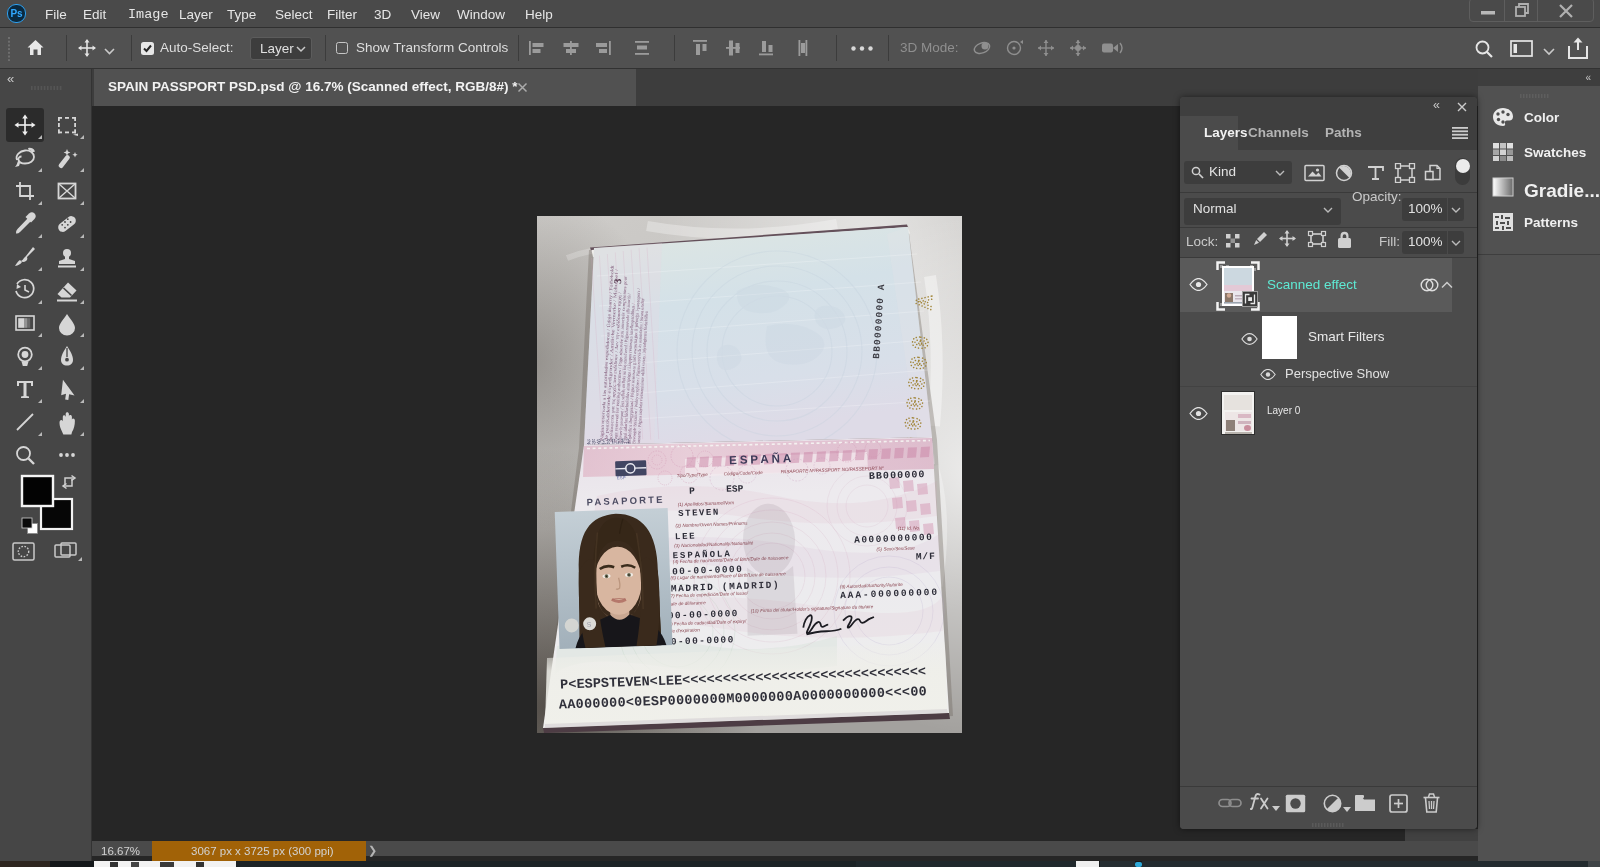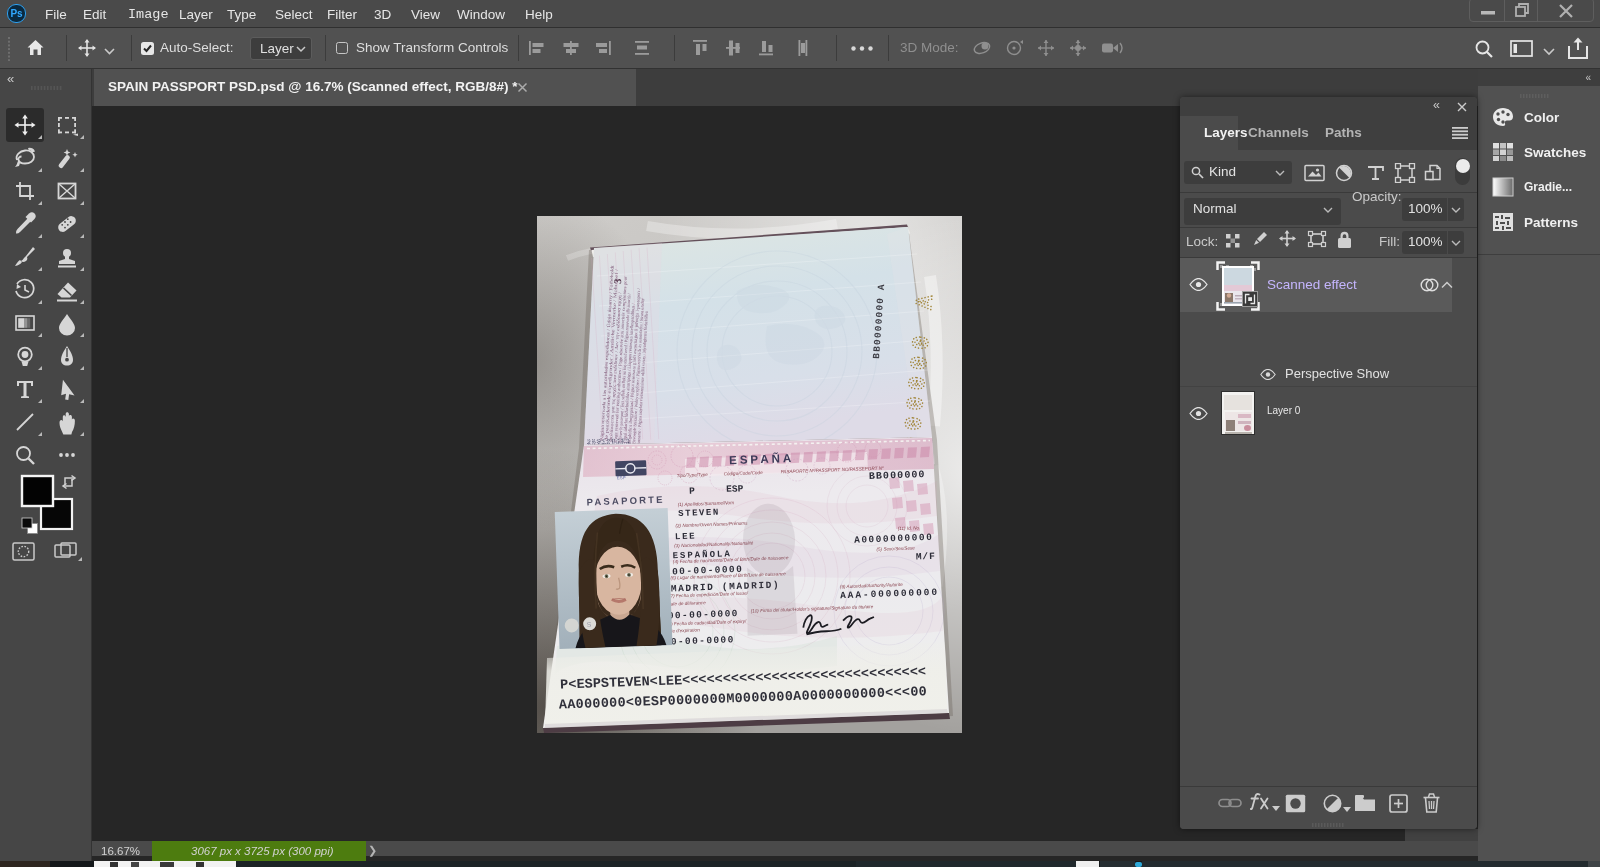--- a/index.html
+++ b/index.html
@@ -743,21 +743,21 @@
     </g>
   </g>
 
   <polygon points="6,512 412,497 413,503 7,517" fill="#4d3c44"></polygon>
   <polygon points="8,508 410,493 411,497 8,512" fill="#d8d4d6" opacity="0.7"></polygon>
 </svg>
 </div>
 
 <div id="statusbar">
   <div style="position:absolute;left:9px;top:4px;font-size:11.5px;color:#d2d2d2;">16.67%</div>
-  <div style="position:absolute;left:60px;top:0px;width:214px;height:20px;background:#4d7c0f;font-style:italic;">
+  <div style="position:absolute;left:60px;top:0px;width:214px;height:20px;background:#a16207;">
     <div style="position:absolute;left:39px;top:4px;font-size:11.5px;color:#d2d2d2;">3067 px x 3725 px (300 ppi)</div>
   </div>
   <div style="position:absolute;left:276px;top:3px;font-size:11px;color:#b5b5b5;">❯</div>
 </div>
 
 <div id="rightdock">
   <div style="position:absolute;left:0;top:0;width:122px;height:17px;background:#3e3e3e;">
     <div style="position:absolute;right:8px;top:3px;color:#c5c5c5;font-size:10px;letter-spacing:1px;">«</div>
   </div>
   <svg style="position:absolute;left:42px;top:25px;" width="38" height="4" viewBox="0 0 38 4">
@@ -804,21 +804,21 @@
 
   <svg style="position:absolute;left:14px;top:108px;" width="22" height="20" viewBox="0 0 22 20">
     <defs>
         <linearGradient id="gradicon" x1="0" y1="0" x2="1" y2="0">
       <stop offset="0" stop-color="#ffffff"></stop>
           <stop offset="1" stop-color="#6a6a6a"></stop>
         </linearGradient>
       </defs>
     <rect x="1" y="1" width="20" height="18" fill="url(#gradicon)" stroke="#cfcfcf" stroke-width="1"></rect>
   </svg>
-  <div class="ttl" style="left:46px;top:111px;font-size:12px;font-weight:bold;color:#f0f0f0;">Gradie...</div>
+  <div class="ttl" style="left:46px;top:111px;font-size:19px;font-weight:bold;color:#f0f0f0;">Gradie...</div>
 
   <svg style="position:absolute;left:14px;top:143px;" width="22" height="20" viewBox="0 0 22 20">
     <rect x="1" y="1" width="20" height="18" fill="#e0e0e0"></rect>
     <g fill="#4d4d4d">
         <rect x="3" y="4" width="4" height="2"></rect>
         <rect x="9" y="3" width="2" height="4"></rect>
         <rect x="13" y="5" width="5" height="2"></rect>
         <rect x="4" y="9" width="2" height="4"></rect>
         <rect x="8" y="10" width="5" height="2"></rect>
         <rect x="15" y="9" width="2" height="4"></rect>
@@ -984,30 +984,38 @@
         <path d="M 42.5 41 L 42.5 48.5 L 35 48.5"></path>
         <path d="M 9 48.5 L 1.5 48.5 L 1.5 41"></path>
       </g>
       <rect x="26.5" y="30.5" width="15" height="15" fill="#3a3a3a" stroke="#9a9a9a" stroke-width="1"></rect>
       <g fill="none" stroke="#e8e8e8" stroke-width="1.3">
         <path d="M 29.5 42.5 L 29.5 33.5 L 33.5 33.5"></path>
         <path d="M 38.5 33.5 L 38.5 42.5 L 34.5 42.5"></path>
         <rect x="32.2" y="36.2" width="3.8" height="3.8" fill="#e8e8e8" stroke="none"></rect>
       </g>
     </svg>
-    <div style="position:absolute;left:87px;top:19px;font-size:13.5px;color:#c4b5fd;">Scanned effect</div>
+    <div style="position:absolute;left:87px;top:19px;font-size:13.5px;color:#5eead4;">Scanned effect</div>
     <svg style="position:absolute;left:240px;top:18px;" width="19" height="18" viewBox="0 0 19 18">
       <circle cx="7" cy="9" r="5.8" fill="none" stroke="#dddddd" stroke-width="1.4"></circle>
       <circle cx="12" cy="9" r="5.8" fill="none" stroke="#dddddd" stroke-width="1.4"></circle>
     </svg>
     <svg style="position:absolute;left:261px;top:23px;" width="12" height="8" viewBox="0 0 12 8">
       <path d="M 1 6.5 L 6 1.5 L 11 6.5" fill="none" stroke="#cccccc" stroke-width="1.5"></path>
     </svg>
   </div>
 
+  <div style="position:absolute;left:0;top:215px;width:297px;height:53px;background:#4b4b4b;">
+    <svg style="position:absolute;left:61px;top:21px;" width="17" height="12" viewBox="0 0 19 13">
+      <path d="M 1 6.5 C 4 2 8 0.5 9.5 0.5 C 11 0.5 15 2 18 6.5 C 15 11 11 12.5 9.5 12.5 C 8 12.5 4 11 1 6.5 Z" fill="none" stroke="#dadada" stroke-width="1.3"></path>
+      <circle cx="9.5" cy="6.5" r="2.6" fill="#dadada"></circle>
+    </svg>
+    <div style="position:absolute;left:82px;top:4px;width:35px;height:43px;background:#ffffff;"></div>
+    <div style="position:absolute;left:128px;top:17px;font-size:13.5px;color:#e8e8e8;">Smart Filters</div>
+  </div>
 
   <div style="position:absolute;left:0;top:268px;width:297px;height:20px;background:#4b4b4b;">
     <svg style="position:absolute;left:80px;top:4px;" width="16" height="11" viewBox="0 0 19 13">
       <path d="M 1 6.5 C 4 2 8 0.5 9.5 0.5 C 11 0.5 15 2 18 6.5 C 15 11 11 12.5 9.5 12.5 C 8 12.5 4 11 1 6.5 Z" fill="none" stroke="#dadada" stroke-width="1.3"></path>
       <circle cx="9.5" cy="6.5" r="2.6" fill="#dadada"></circle>
     </svg>
     <div style="position:absolute;left:105px;top:1px;font-size:13px;color:#e2e2e2;">Perspective Show</div>
   </div>
 
   <div style="position:absolute;left:0;top:289px;width:297px;height:53px;background:#4b4b4b;border-top:1px solid #424242;">

